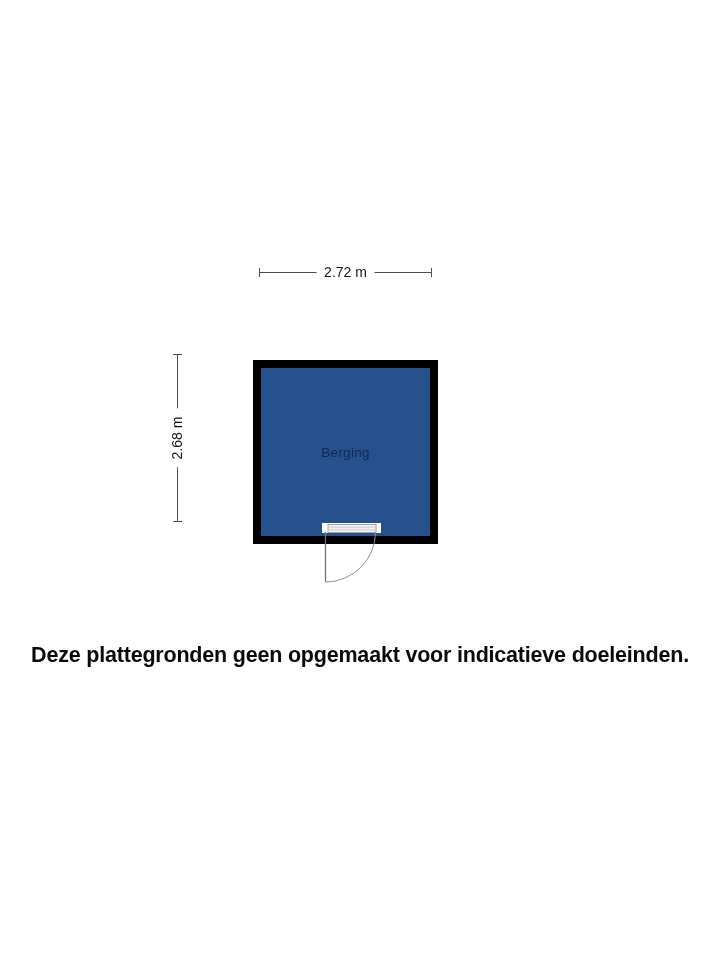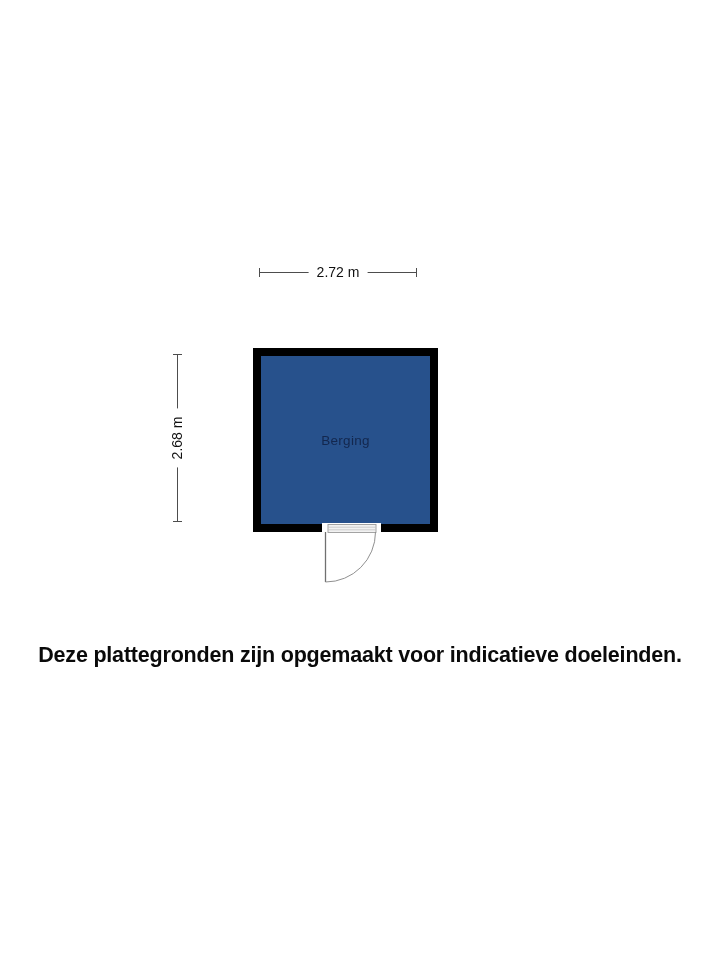--- a/index.html
+++ b/index.html
@@ -19,21 +19,21 @@
   .canvas {
     position: relative;
     width: 720px;
     height: 960px;
     background: var(--page-bg);
     overflow: hidden;
   }
 
   
   .dim { position: absolute; }
-  .dim-h { left: 259px; top: 265px; width: 158px; height: 14px; }
+  .dim-h { left: 259px; top: 265px; width: 173px; height: 14px; }
   .dim-v { left: 170px; top: 354px; width: 14px; height: 168px; }
 
   .dim-line-h {
     position: absolute; left: 0; right: 0; top: 50%;
     height: 1px; margin-top: -0.5px;
     background: var(--dim-line-color);
   }
   .dim-line-v {
     position: absolute; top: 0; bottom: 0; left: 50%;
     width: 1px; margin-left: -0.5px;
@@ -62,21 +62,21 @@
     white-space: nowrap;
     line-height: 1.2;
   }
   .dim-v .dim-label {
     transform: translate(-50%, -50%) rotate(-90deg);
   }
 
   
   .room {
     position: absolute;
-    left: 253px; top: 348px;
+    left: 253px; top: 360px;
     width: 185px; height: 184px;
     background: var(--room-fill);
     border: 8px solid var(--wall-color);
   }
   .room-label {
     position: absolute; left: 50%; top: 50%;
     transform: translate(-50%, -50%);
     font-size: 13.5px;
     color: var(--room-label-color);
     letter-spacing: 0.3px;
@@ -155,16 +155,16 @@
 
   <svg class="door-svg" viewBox="0 0 70 66" xmlns="http://www.w3.org/2000/svg">
     <rect class="door-threshold" x="10" y="4.5" width="48" height="8"></rect>
     <line class="door-threshold-stripe" x1="10" y1="7.2" x2="58" y2="7.2"></line>
     <line class="door-threshold-stripe" x1="10" y1="9.8" x2="58" y2="9.8"></line>
     <path class="door-leaf" d="M 7.5 12 L 7.5 62"></path>
     <path class="door-arc" d="M 7.5 62 A 50 50 0 0 0 57.5 12"></path>
   </svg>
 
   <div class="disclaimer">
-    <div>Deze plattegronden zijn opgemaakt voor indicatieve doeleinden.</div>
+    <div>Deze plattegronden geen opgemaakt voor indicatieve doeleinden.</div>
   </div>
 
 </div>
 
 </body></html>

